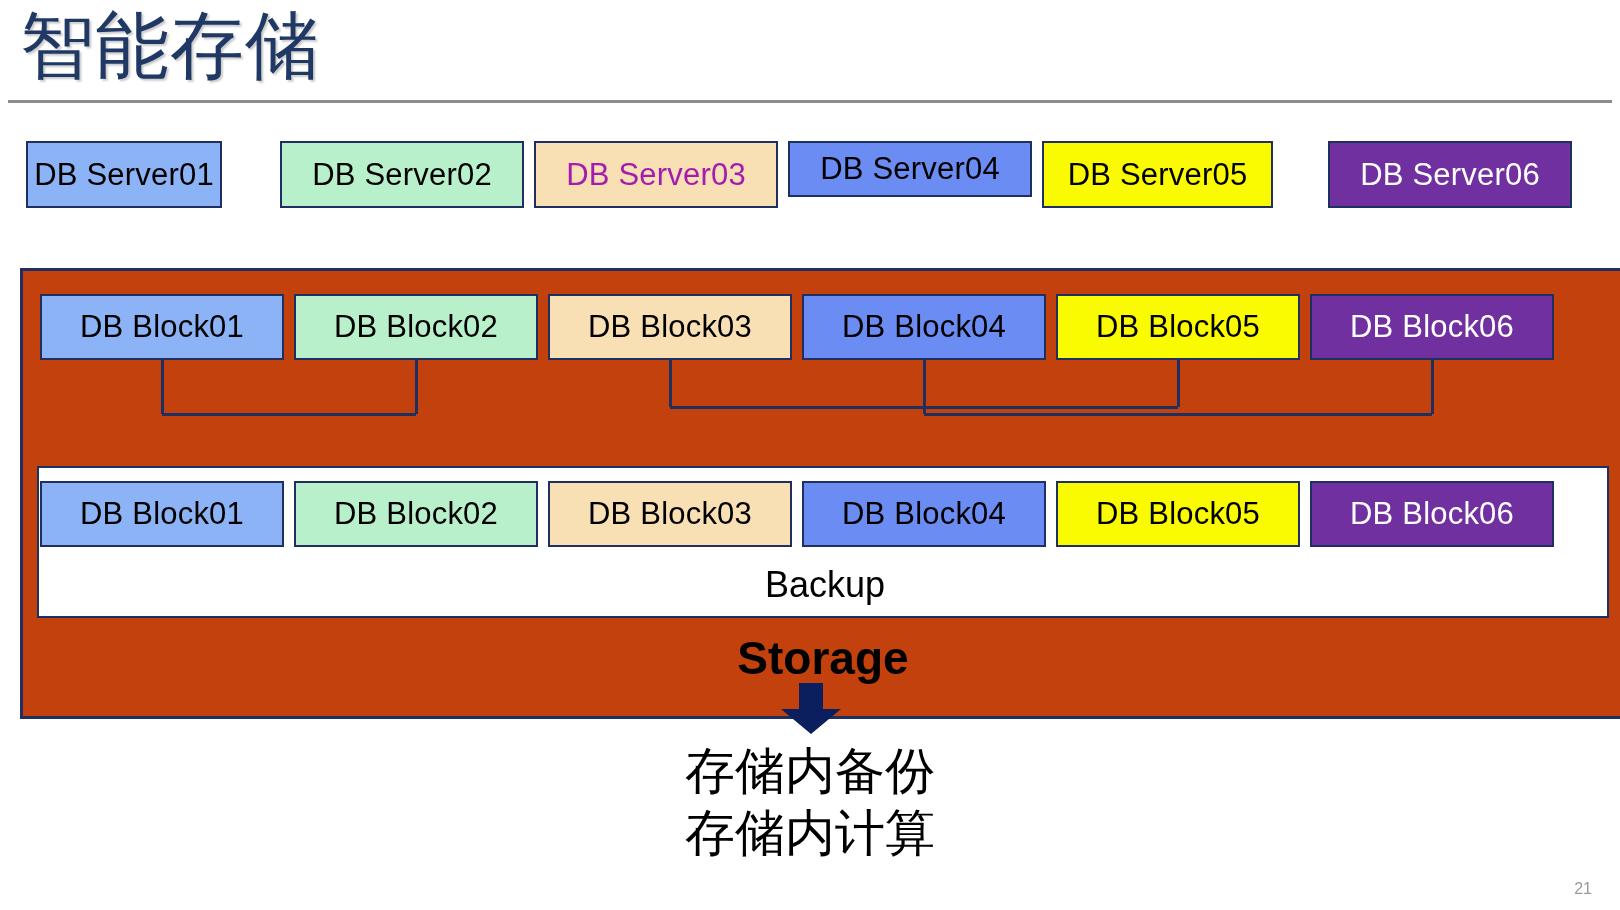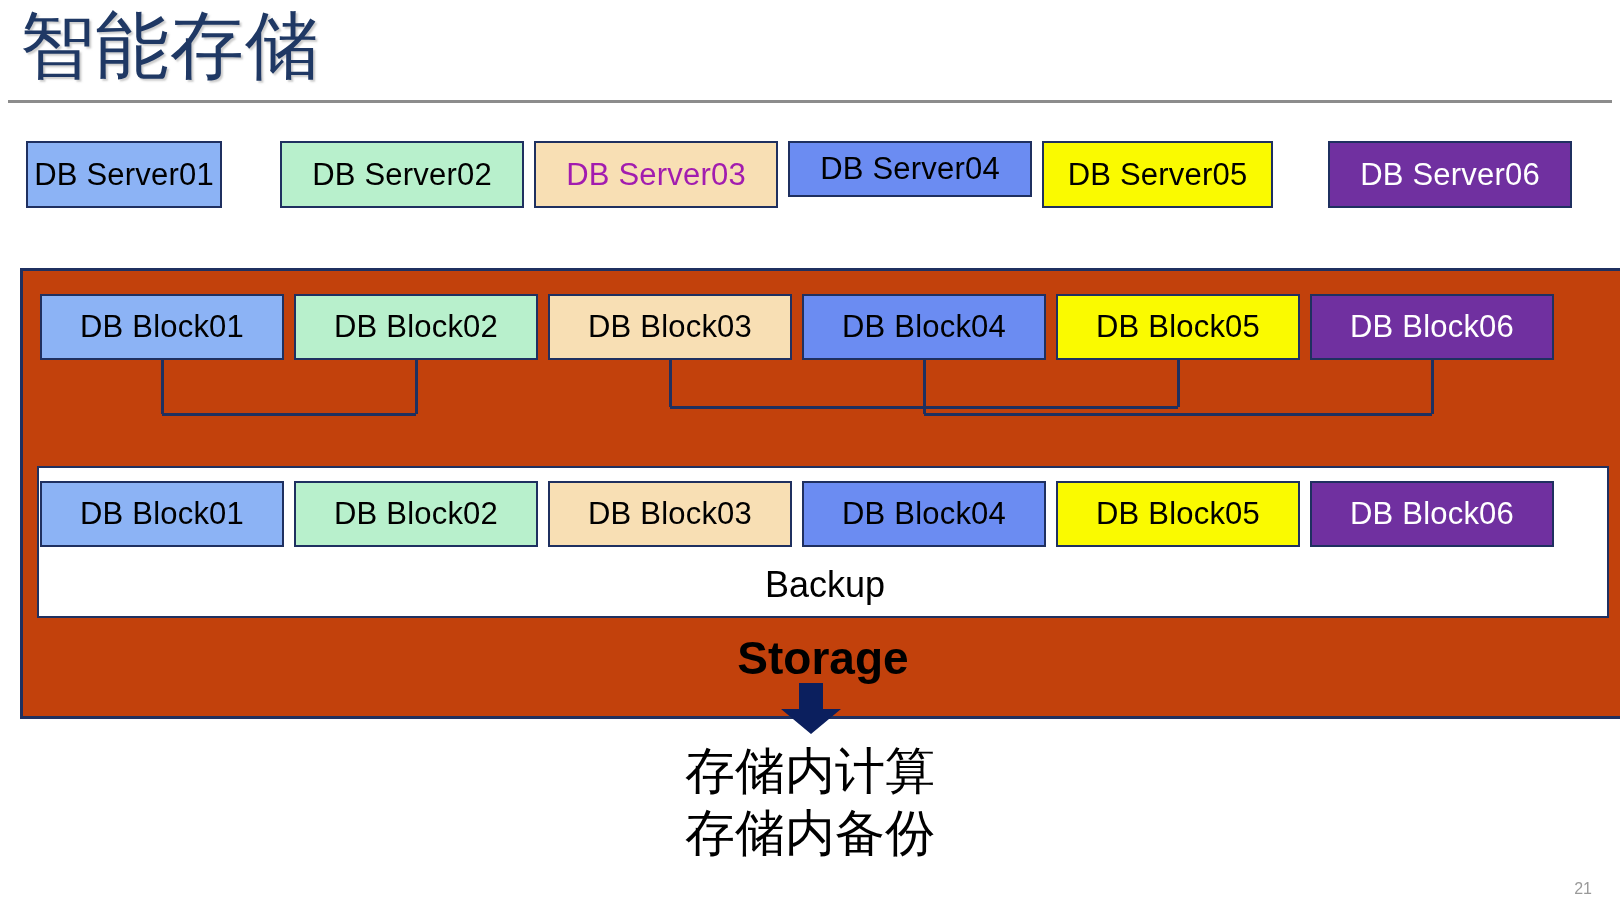--- a/index.html
+++ b/index.html
@@ -223,16 +223,16 @@
           <span>DB Block06</span>
         </div>
       </div>
     <div id="backup-label">Backup</div>
   </div>
 
   <div id="storage-label">Storage</div>
 </div>
 
 <div id="footer-lines">
+  <div>存储内备份</div>
   <div>存储内计算</div>
-  <div>存储内备份</div>
 </div>
 <div id="page-number">21</div>
 
 </body></html>

